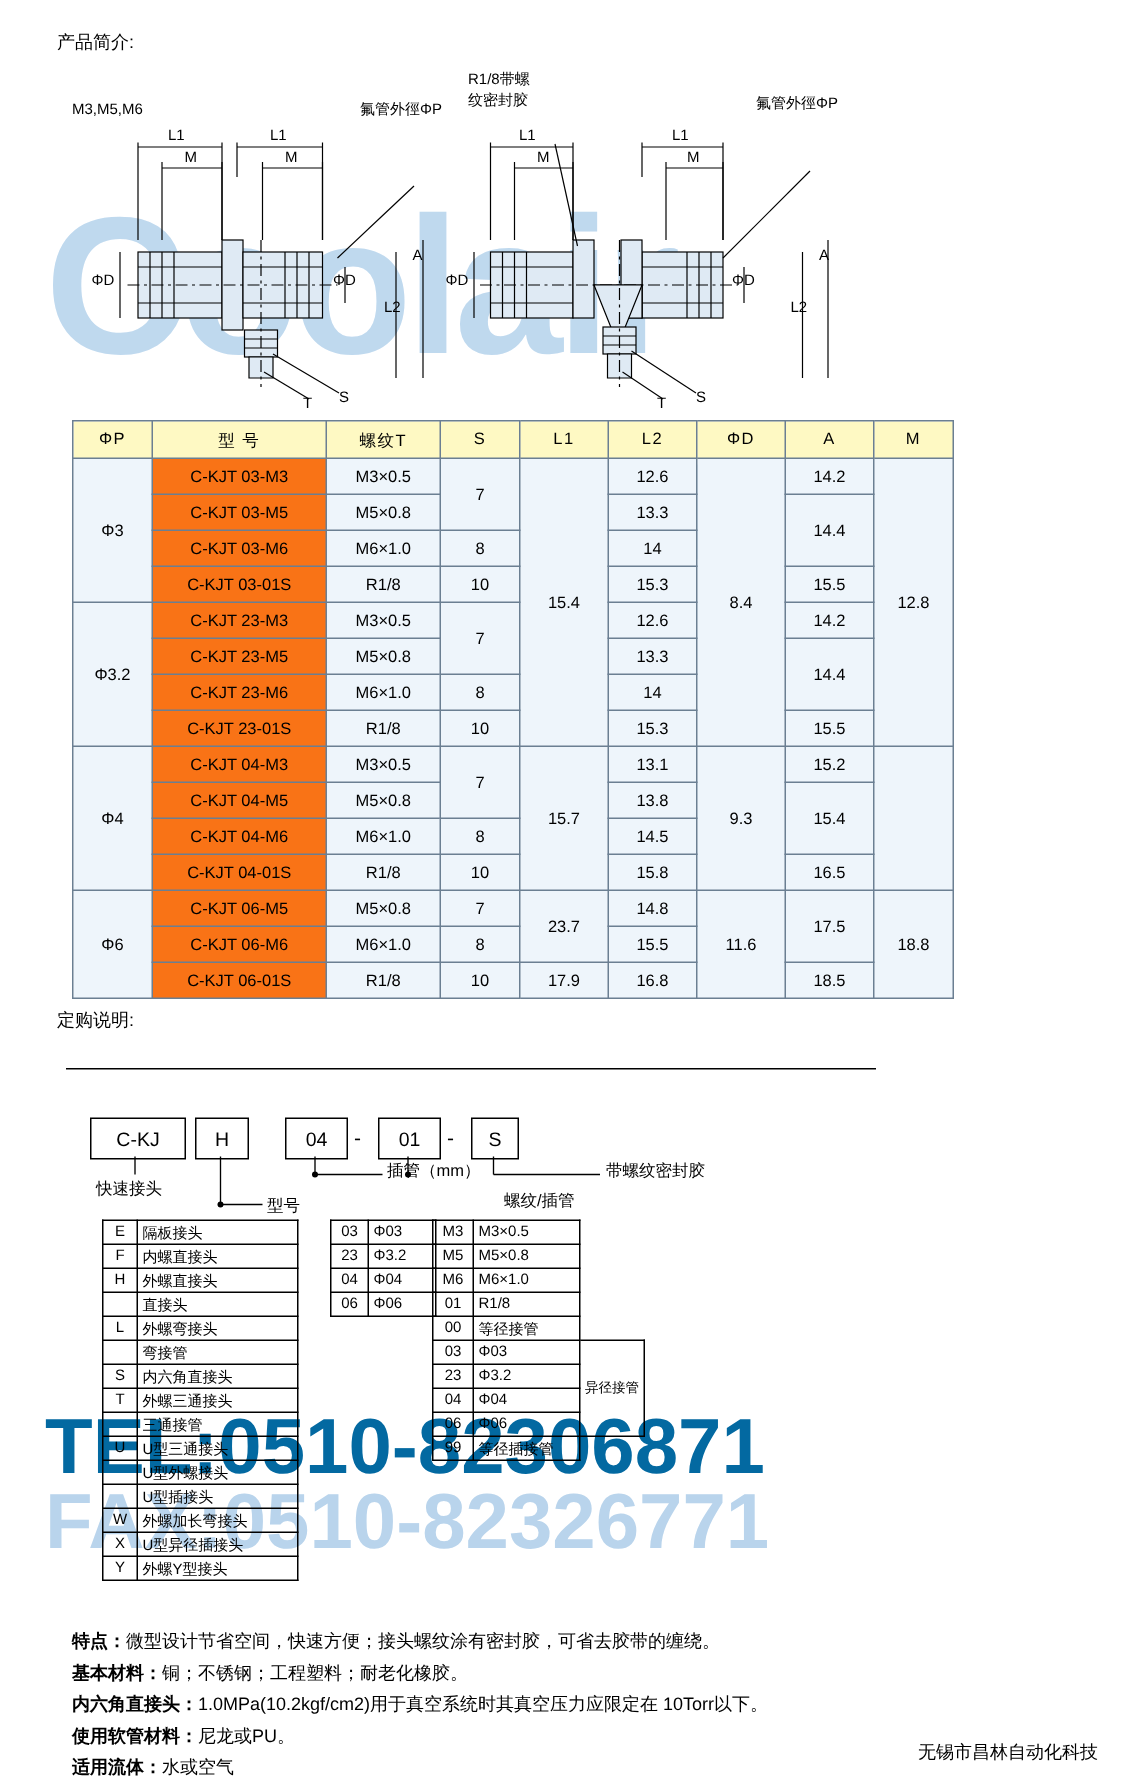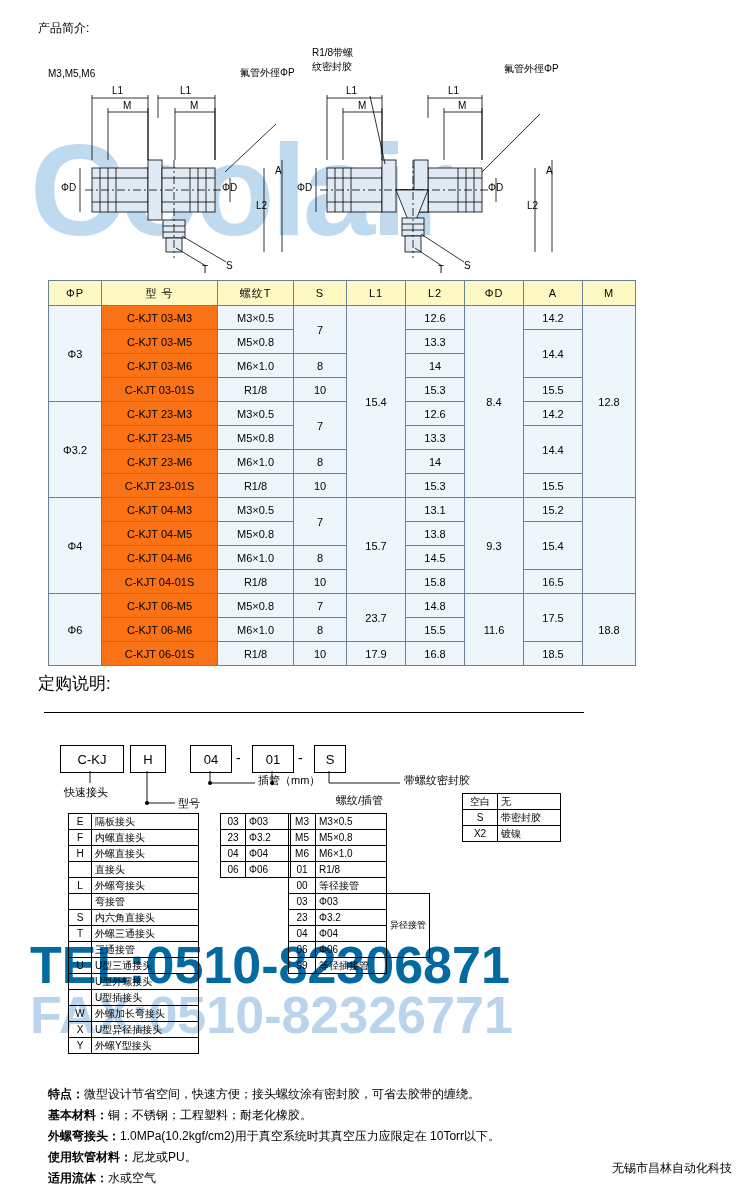--- a/index.html
+++ b/index.html
@@ -51,21 +51,21 @@
   .c-mod { width:115px; }
   .c-thr { width:75px; }
   .c-s   { width:52px; }
   .c-l1  { width:58px; }
   .c-l2  { width:58px; }
   .c-d   { width:58px; }
   .c-a   { width:58px; }
   .c-m   { width:52px; }
 
   
-  #order-title { left:38px; top:672px; font-size:17px; }
+  #order-title { left:38px; top:672px; font-size:12px; }
   #order-rule { position:absolute; left:44px; top:712px; width:540px; height:1px; background:#000; }
 
   #order-area { position:absolute; left:30px; top:735px; width:700px; height:330px; }
 
   .box {
     position:absolute; border:1px solid #000; background:transparent;
     display:flex; align-items:center; justify-content:center;
     font-size:13px; font-family:"Liberation Sans", sans-serif;
   }
   .dash { position:absolute; font-size:14px; }
@@ -523,46 +523,30 @@
           <td style="width: 20px;">06</td>
           <td class="l" style="width: 64px;">Φ06</td>
         </tr>
         <tr>
           <td style="width: 20px;">99</td>
           <td class="l" style="width: 64px;">等径插接管</td>
         </tr>
       </tbody>
   </table>
 
-  <table class="minitable" id="t-seal" style="left:432px; top:58px;">
-    <tbody id="tbody-seal">
-        <tr>
-          <td style="width: 28px;">空白</td>
-          <td class="l" style="width: 56px;">无</td>
-        </tr>
-        <tr>
-          <td style="width: 28px;">S</td>
-          <td class="l" style="width: 56px;">带密封胶</td>
-        </tr>
-        <tr>
-          <td style="width: 28px;">X2</td>
-          <td class="l" style="width: 56px;">镀镍</td>
-        </tr>
-      </tbody>
-  </table>
 </div>
 
 <div class="note" style="left:48px; top:1086px;">
   <b>特点：</b><span>微型设计节省空间，快速方便；接头螺纹涂有密封胶，可省去胶带的缠绕。</span>
 </div>
 <div class="note" style="left:48px; top:1107px;">
   <b>基本材料：</b><span>铜；不锈钢；工程塑料；耐老化橡胶。</span>
 </div>
 <div class="note" style="left:48px; top:1128px;">
-  <b>外螺弯接头：</b><span>1.0MPa(10.2kgf/cm2)用于真空系统时其真空压力应限定在 10Torr以下。</span>
+  <b>内六角直接头：</b><span>1.0MPa(10.2kgf/cm2)用于真空系统时其真空压力应限定在 10Torr以下。</span>
 </div>
 <div class="note" style="left:48px; top:1149px;">
   <b>使用软管材料：</b><span>尼龙或PU。</span>
 </div>
 <div class="note" style="left:48px; top:1170px;">
   <b>适用流体：</b><span>水或空气</span>
 </div>
 <div id="company">无锡市昌林自动化科技</div>
 
 </body></html>

